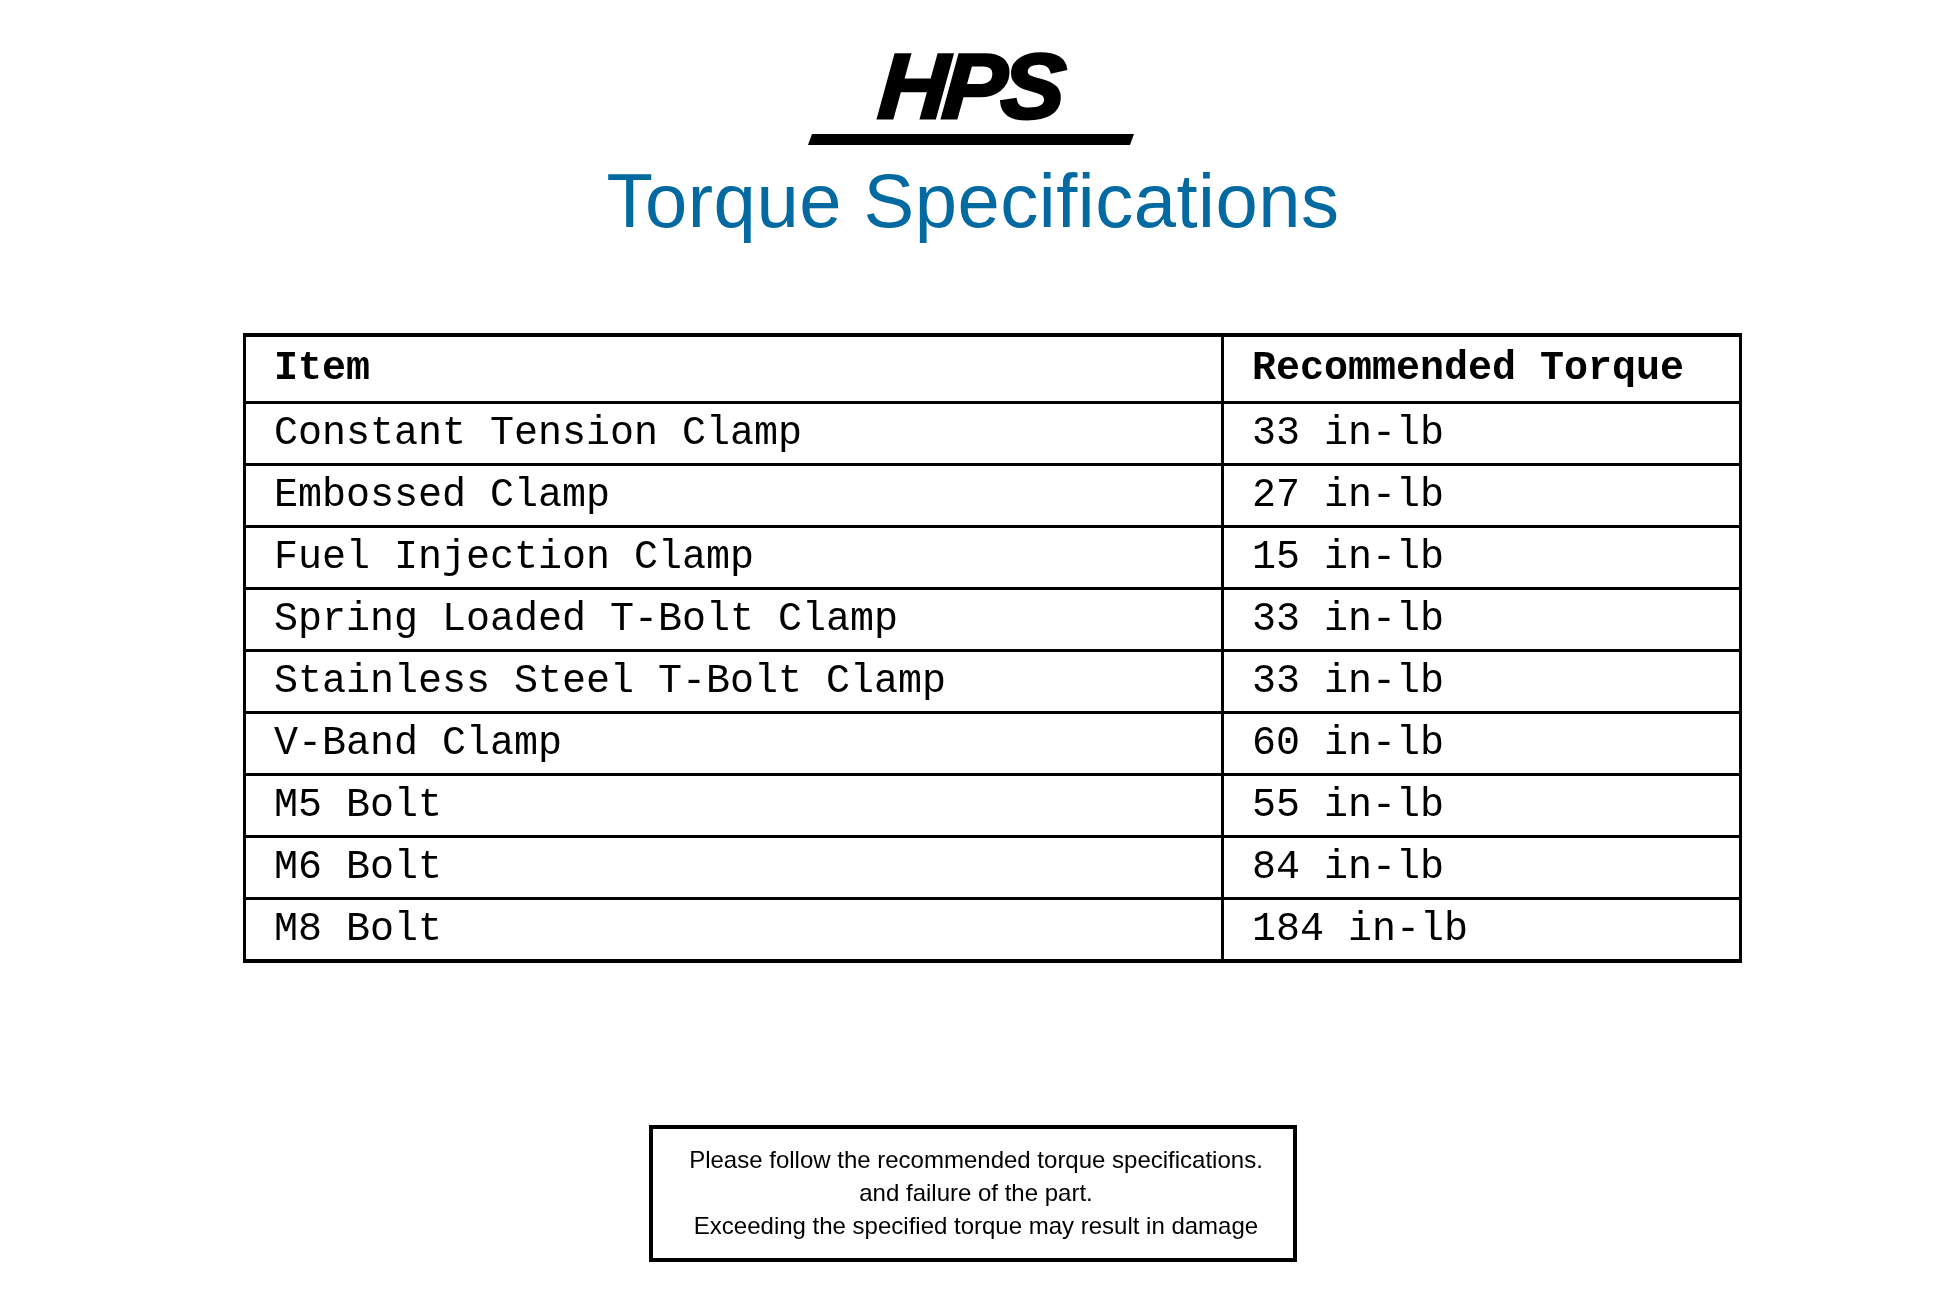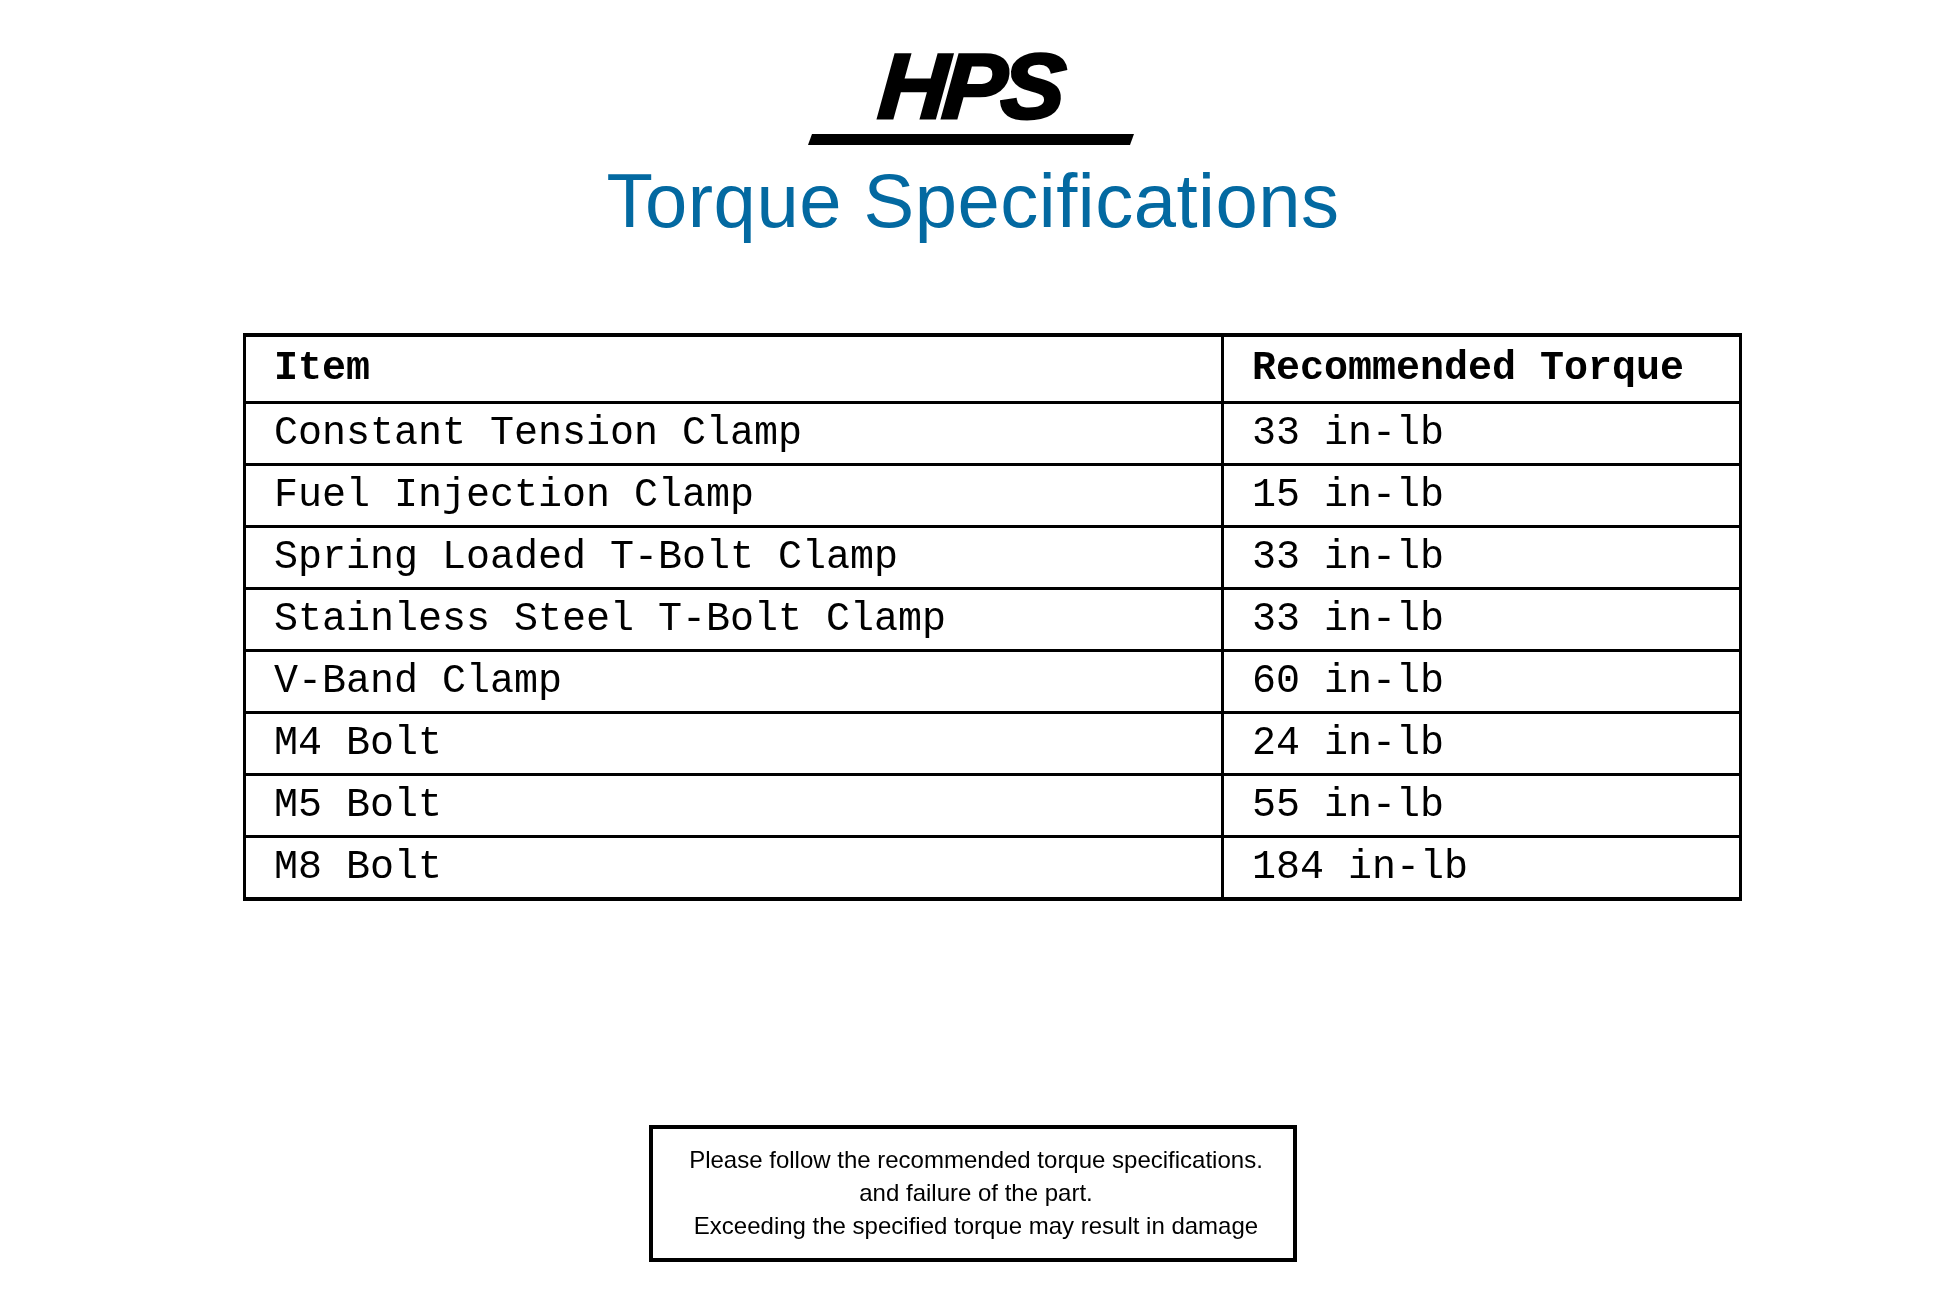--- a/index.html
+++ b/index.html
@@ -160,42 +160,46 @@
         <th>Item</th>
         <th>Recommended Torque</th>
       </tr>
     </thead>
     <tbody>
       <tr>
         <td>Constant Tension Clamp</td>
         <td>33 in-lb</td>
       </tr>
       <tr>
+        <td>Embossed Clamp</td>
+        <td>27 in-lb</td>
+      </tr>
+      <tr>
         <td>Fuel Injection Clamp</td>
         <td>15 in-lb</td>
       </tr>
       <tr>
         <td>Spring Loaded T-Bolt Clamp</td>
         <td>33 in-lb</td>
       </tr>
       <tr>
         <td>Stainless Steel T-Bolt Clamp</td>
         <td>33 in-lb</td>
       </tr>
       <tr>
         <td>V-Band Clamp</td>
         <td>60 in-lb</td>
       </tr>
       <tr>
-        <td>M4 Bolt</td>
-        <td>24 in-lb</td>
-      </tr>
-      <tr>
         <td>M5 Bolt</td>
         <td>55 in-lb</td>
+      </tr>
+      <tr>
+        <td>M6 Bolt</td>
+        <td>84 in-lb</td>
       </tr>
       <tr>
         <td>M8 Bolt</td>
         <td>184 in-lb</td>
       </tr>
     </tbody>
   </table>
 </div>
 
 <div class="note-wrap">

